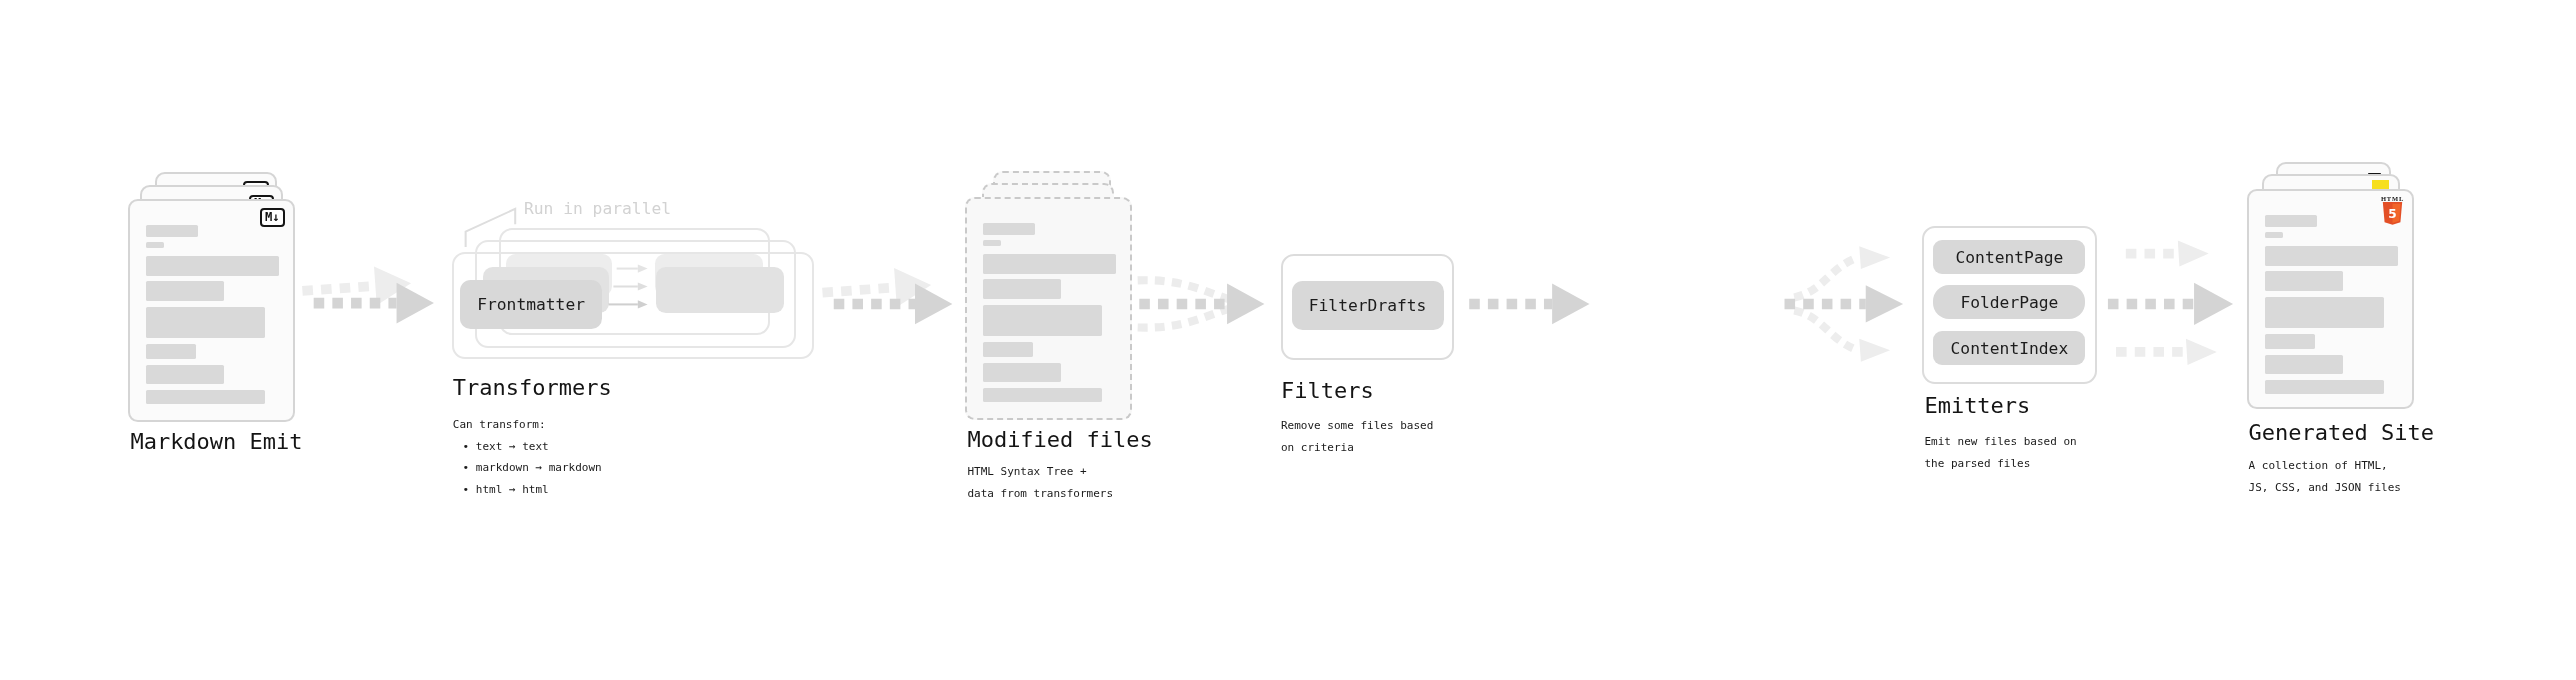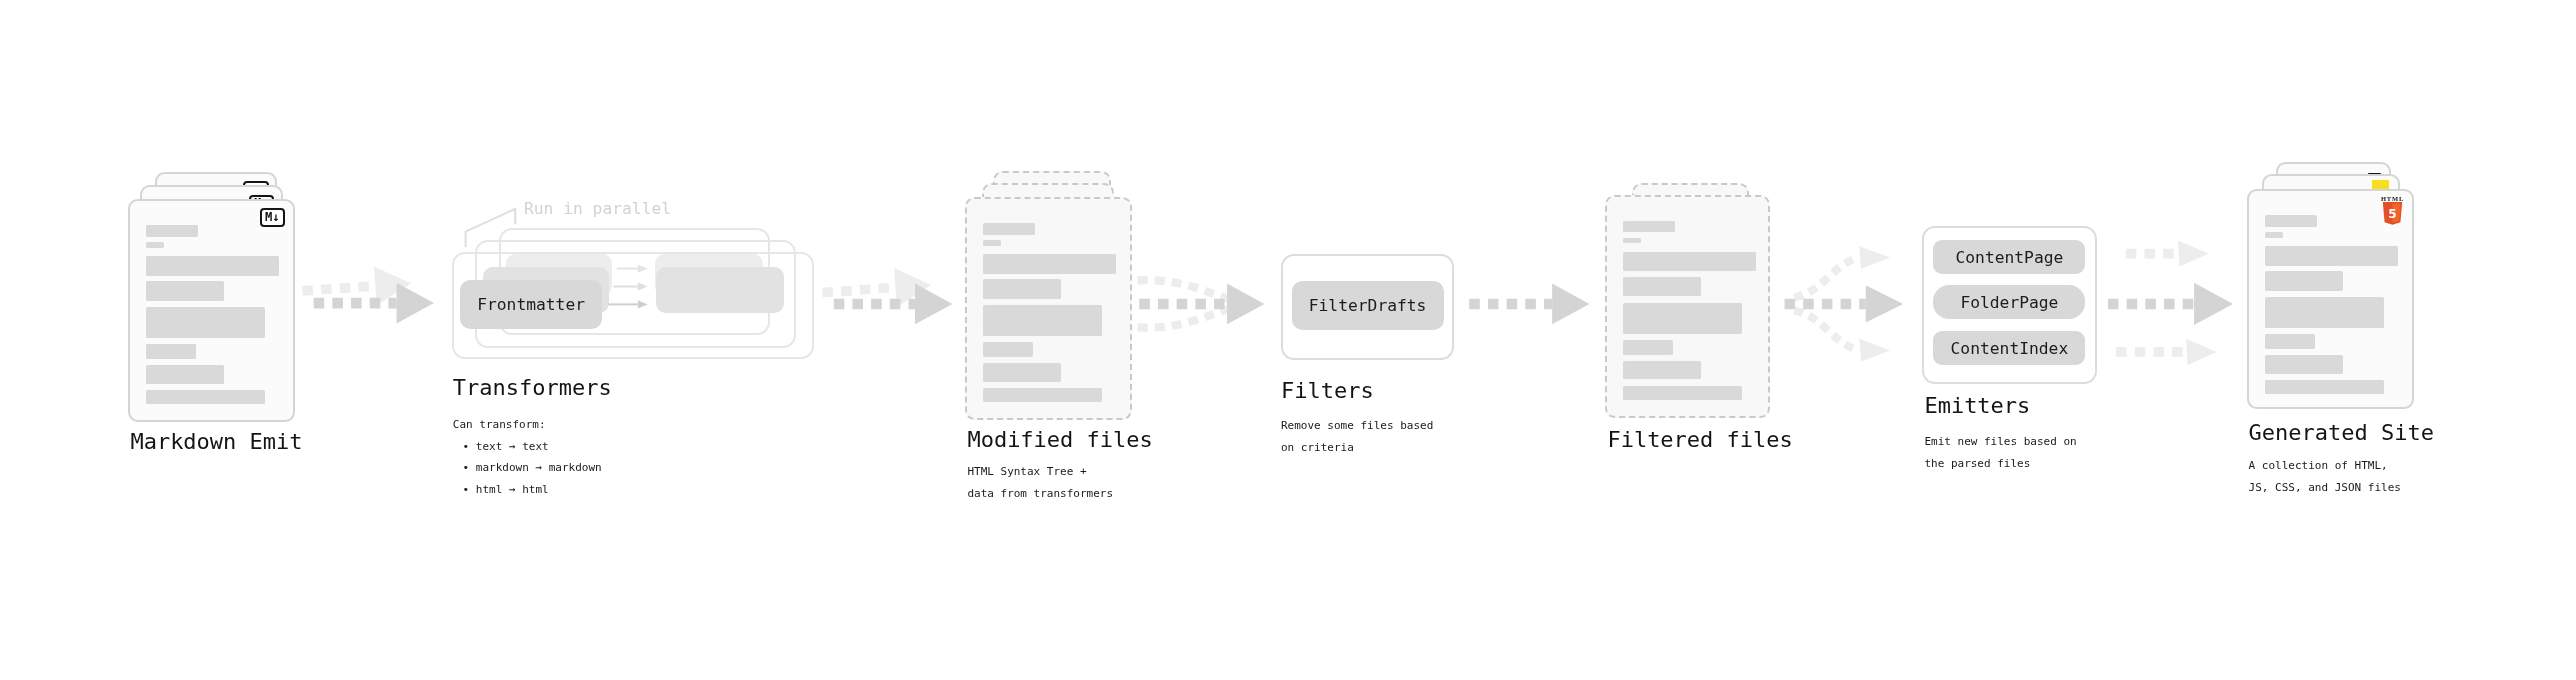--- a/index.html
+++ b/index.html
@@ -185,34 +185,20 @@
   <div class="stage" style="left:1281px;top:254px;width:236px;height:211px">
     <div class="panel" style="left:0;top:0;width:173px;height:106px"></div>
     <div class="node-btn" style="left:10.6px;top:27px;width:152px;height:49px">FilterDrafts</div>
     <div class="stage-label" style="left:0;top:124px">Filters</div>
     <div class="desc" style="left:0;top:161px">
       <div class="desc-line">Remove some files based</div>
       <div class="desc-line">on criteria</div>
     </div>
   </div>
 
-  <div class="stage" style="left:1605px;top:180px;width:195px;height:284px">
-    <div class="doc dashed" style="left:27px;top:3.3px;width:117px;height:39px"></div>
-    <div class="doc dashed" style="left:0;top:14.6px;width:165px;height:223px">
-      <div class="bar b1"></div>
-      <div class="bar b2"></div>
-      <div class="bar b3"></div>
-      <div class="bar b4"></div>
-      <div class="bar b5"></div>
-      <div class="bar b6"></div>
-      <div class="bar b7"></div>
-      <div class="bar b8"></div>
-    </div>
-    <div class="stage-label" style="left:2.4px;top:247px">Filtered files</div>
-  </div>
 
   <div class="stage" style="left:1922px;top:226px;width:244px;height:252px">
     <div class="panel" style="left:0;top:0;width:175px;height:158px"></div>
     <div class="node-btn" style="left:11.4px;top:14px;width:152px;height:34px;border-radius:9px">ContentPage</div>
     <div class="node-btn" style="left:11.4px;top:59px;width:152px;height:34px;border-radius:16px">FolderPage</div>
     <div class="node-btn" style="left:11.4px;top:105px;width:152px;height:34px;border-radius:9px">ContentIndex</div>
     <div class="stage-label" style="left:2.4px;top:167px">Emitters</div>
     <div class="desc" style="left:2.4px;top:205px">
       <div class="desc-line">Emit new files based on</div>
       <div class="desc-line">the parsed files</div>

